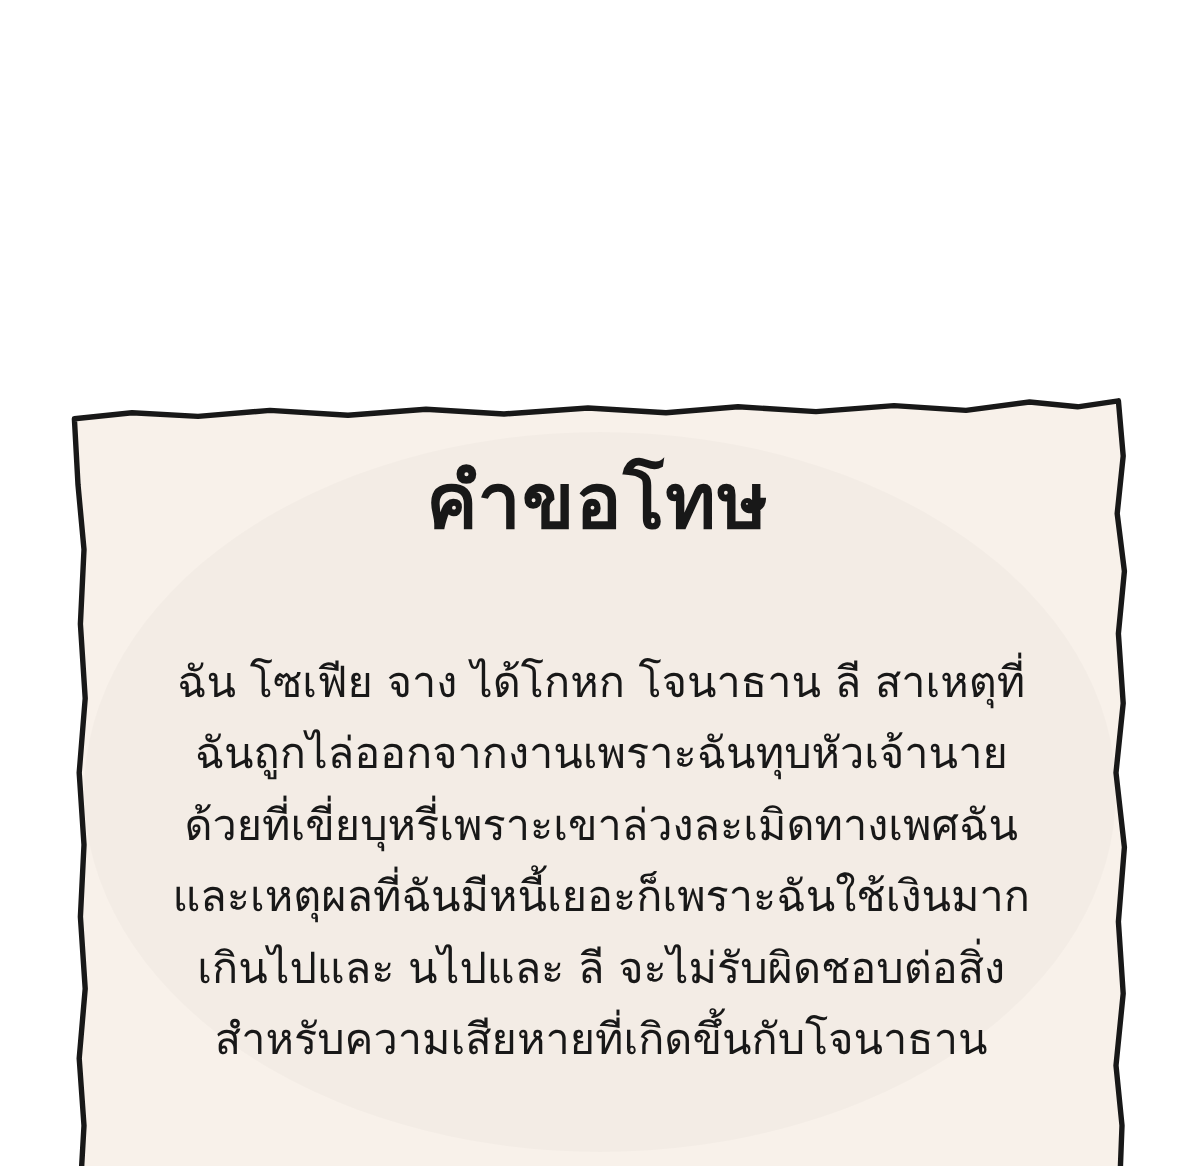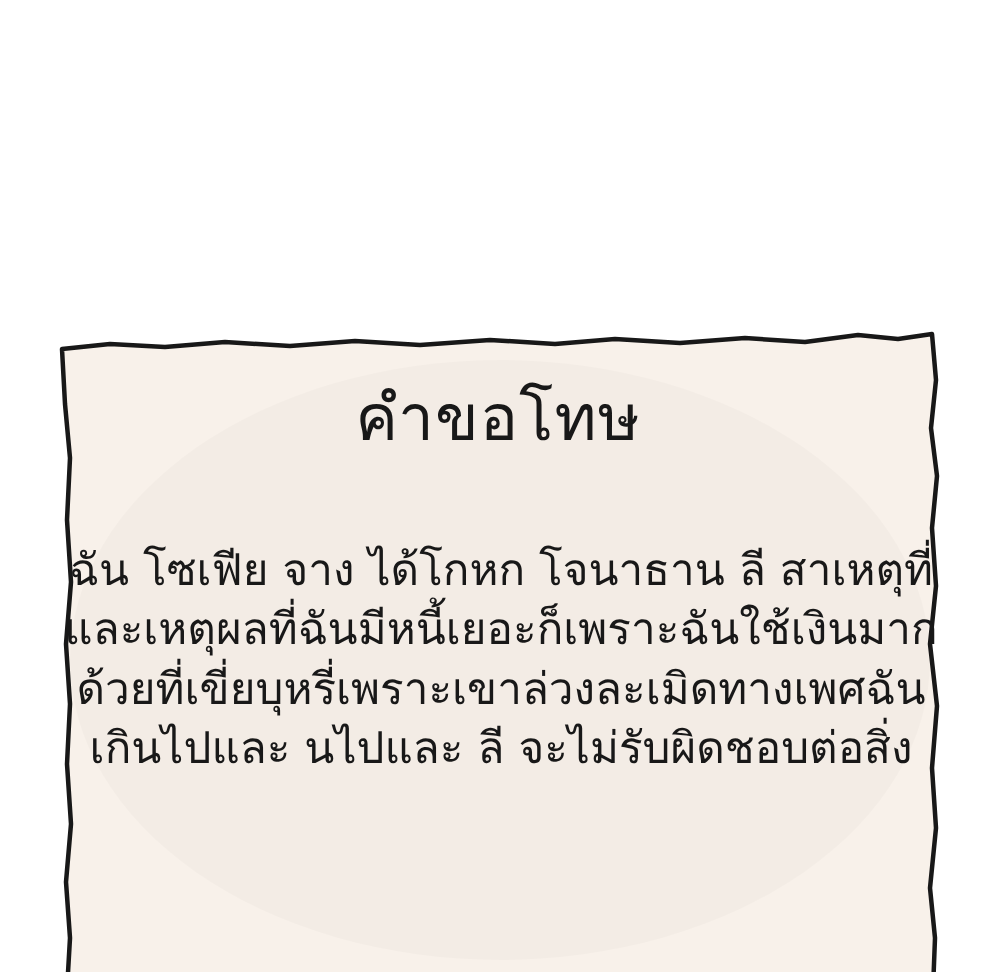--- a/index.html
+++ b/index.html
@@ -38,37 +38,37 @@
   .note-title{
     position:absolute;
     left:62px;
     width:872px;
     top:364px;
     height:106px;
     display:flex;
     align-items:center;
     justify-content:center;
     font-size:64px;
-    font-weight:400;
+    font-weight:700;
     letter-spacing:1px;
     color:var(--ink);
     white-space:nowrap;
   }
   .note-body{
     position:absolute;
     left:70px;
     width:862px;
     top:540px;
   }
   .note-line{
     height:59.5px;
     display:flex;
     align-items:center;
     justify-content:center;
-    font-size:44px;
+    font-size:36px;
     line-height:1;
     color:var(--ink);
     white-space:nowrap;
   }
 </style>
 </head>
 <body>
 
 <div class="stage">
 
@@ -81,18 +81,20 @@
          L 67,990
          L 70,938 L 66,882 L 71,824 L 67,764 L 70,704 L 66,644 L 71,582 L 67,520
          L 70,458 L 65,404 Z"></path>
     <ellipse class="paper-shade" cx="500" cy="660" rx="430" ry="300"></ellipse>
   </svg>
 
   <div class="note-title">คำขอโทษ</div>
 
   <div class="note-body">
     <div class="note-line">ฉัน โซเฟีย จาง ได้โกหก โจนาธาน ลี สาเหตุที่</div>
+    <div class="note-line">ฉันถูกไล่ออกจากงานเพราะฉันทุบหัวเจ้านาย</div>
+    <div class="note-line">ด้วยที่เขี่ยบุหรี่เพราะเขาล่วงละเมิดทางเพศฉัน</div>
     <div class="note-line">และเหตุผลที่ฉันมีหนี้เยอะก็เพราะฉันใช้เงินมาก</div>
-    <div class="note-line">ด้วยที่เขี่ยบุหรี่เพราะเขาล่วงละเมิดทางเพศฉัน</div>
     <div class="note-line">เกินไปและ นไปและ ลี จะไม่รับผิดชอบต่อสิ่ง</div>
+    <div class="note-line">สำหรับความเสียหายที่เกิดขึ้นกับโจนาธาน</div>
   </div>
 
 </div>
 
 </body></html>

